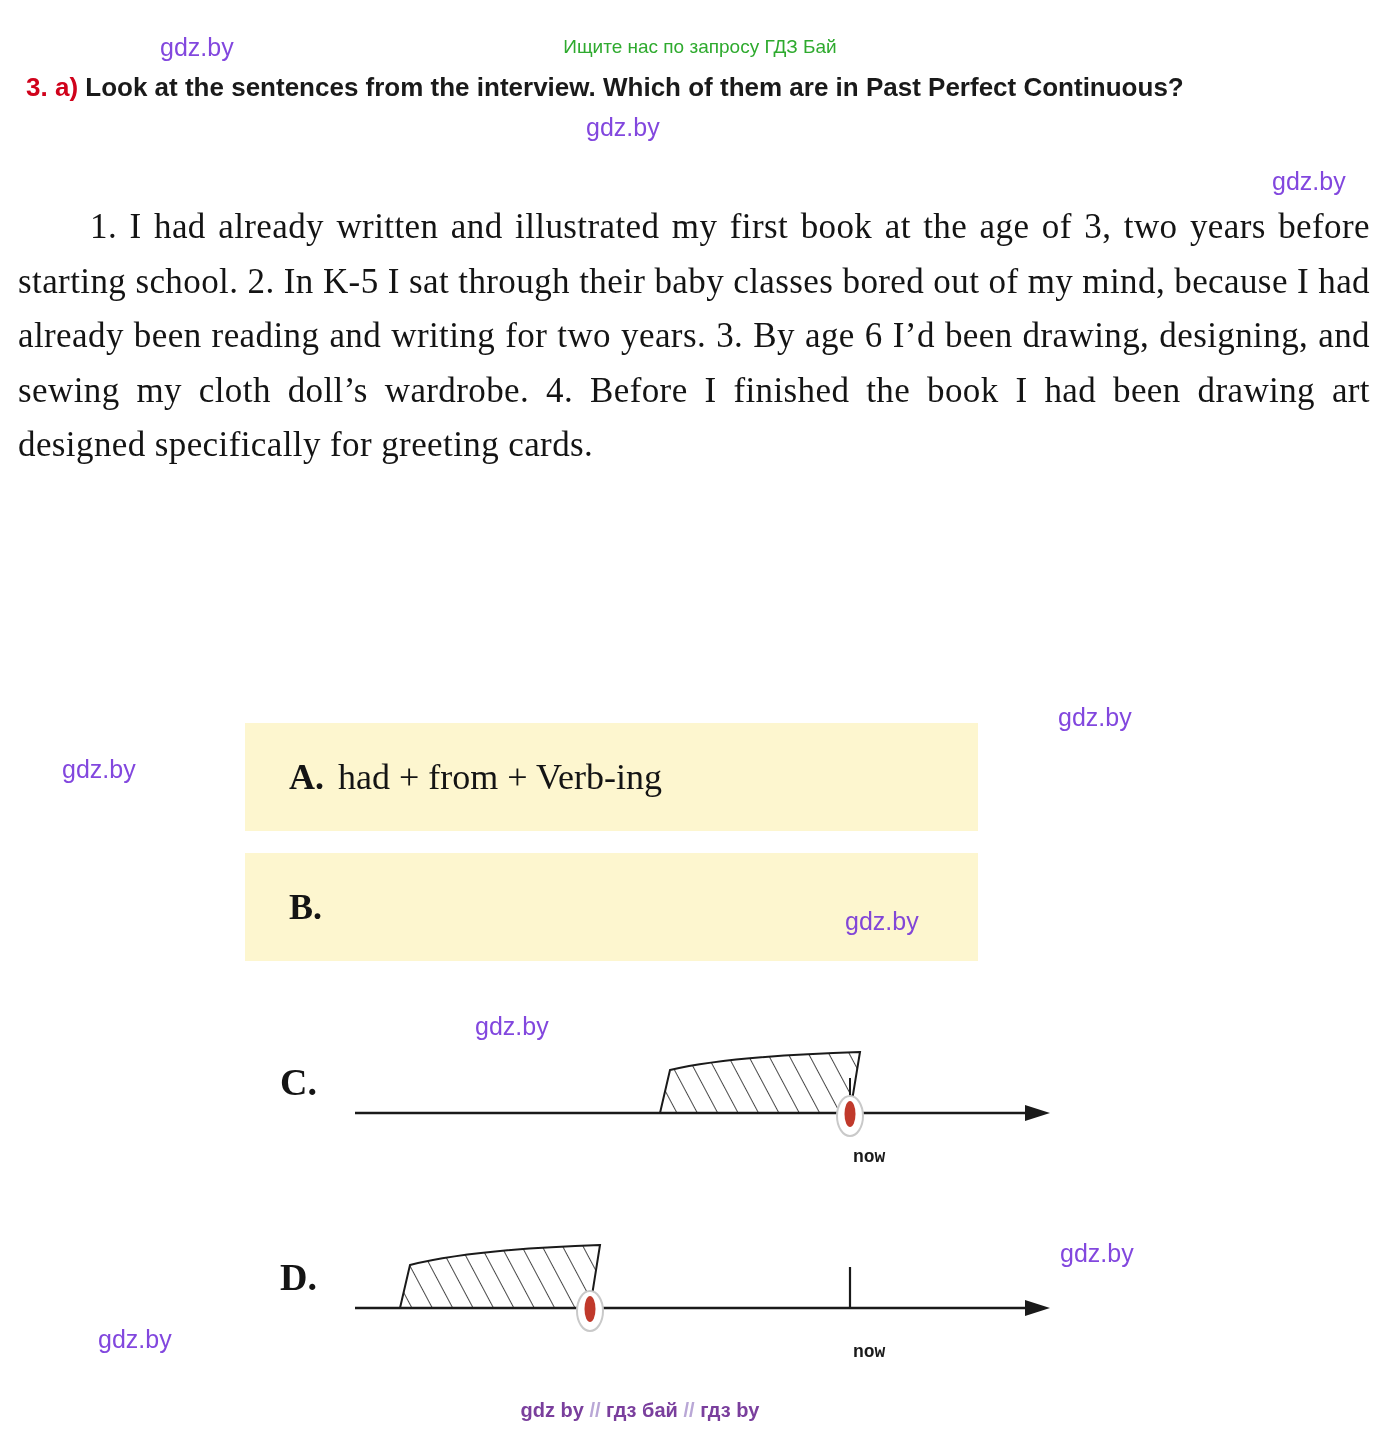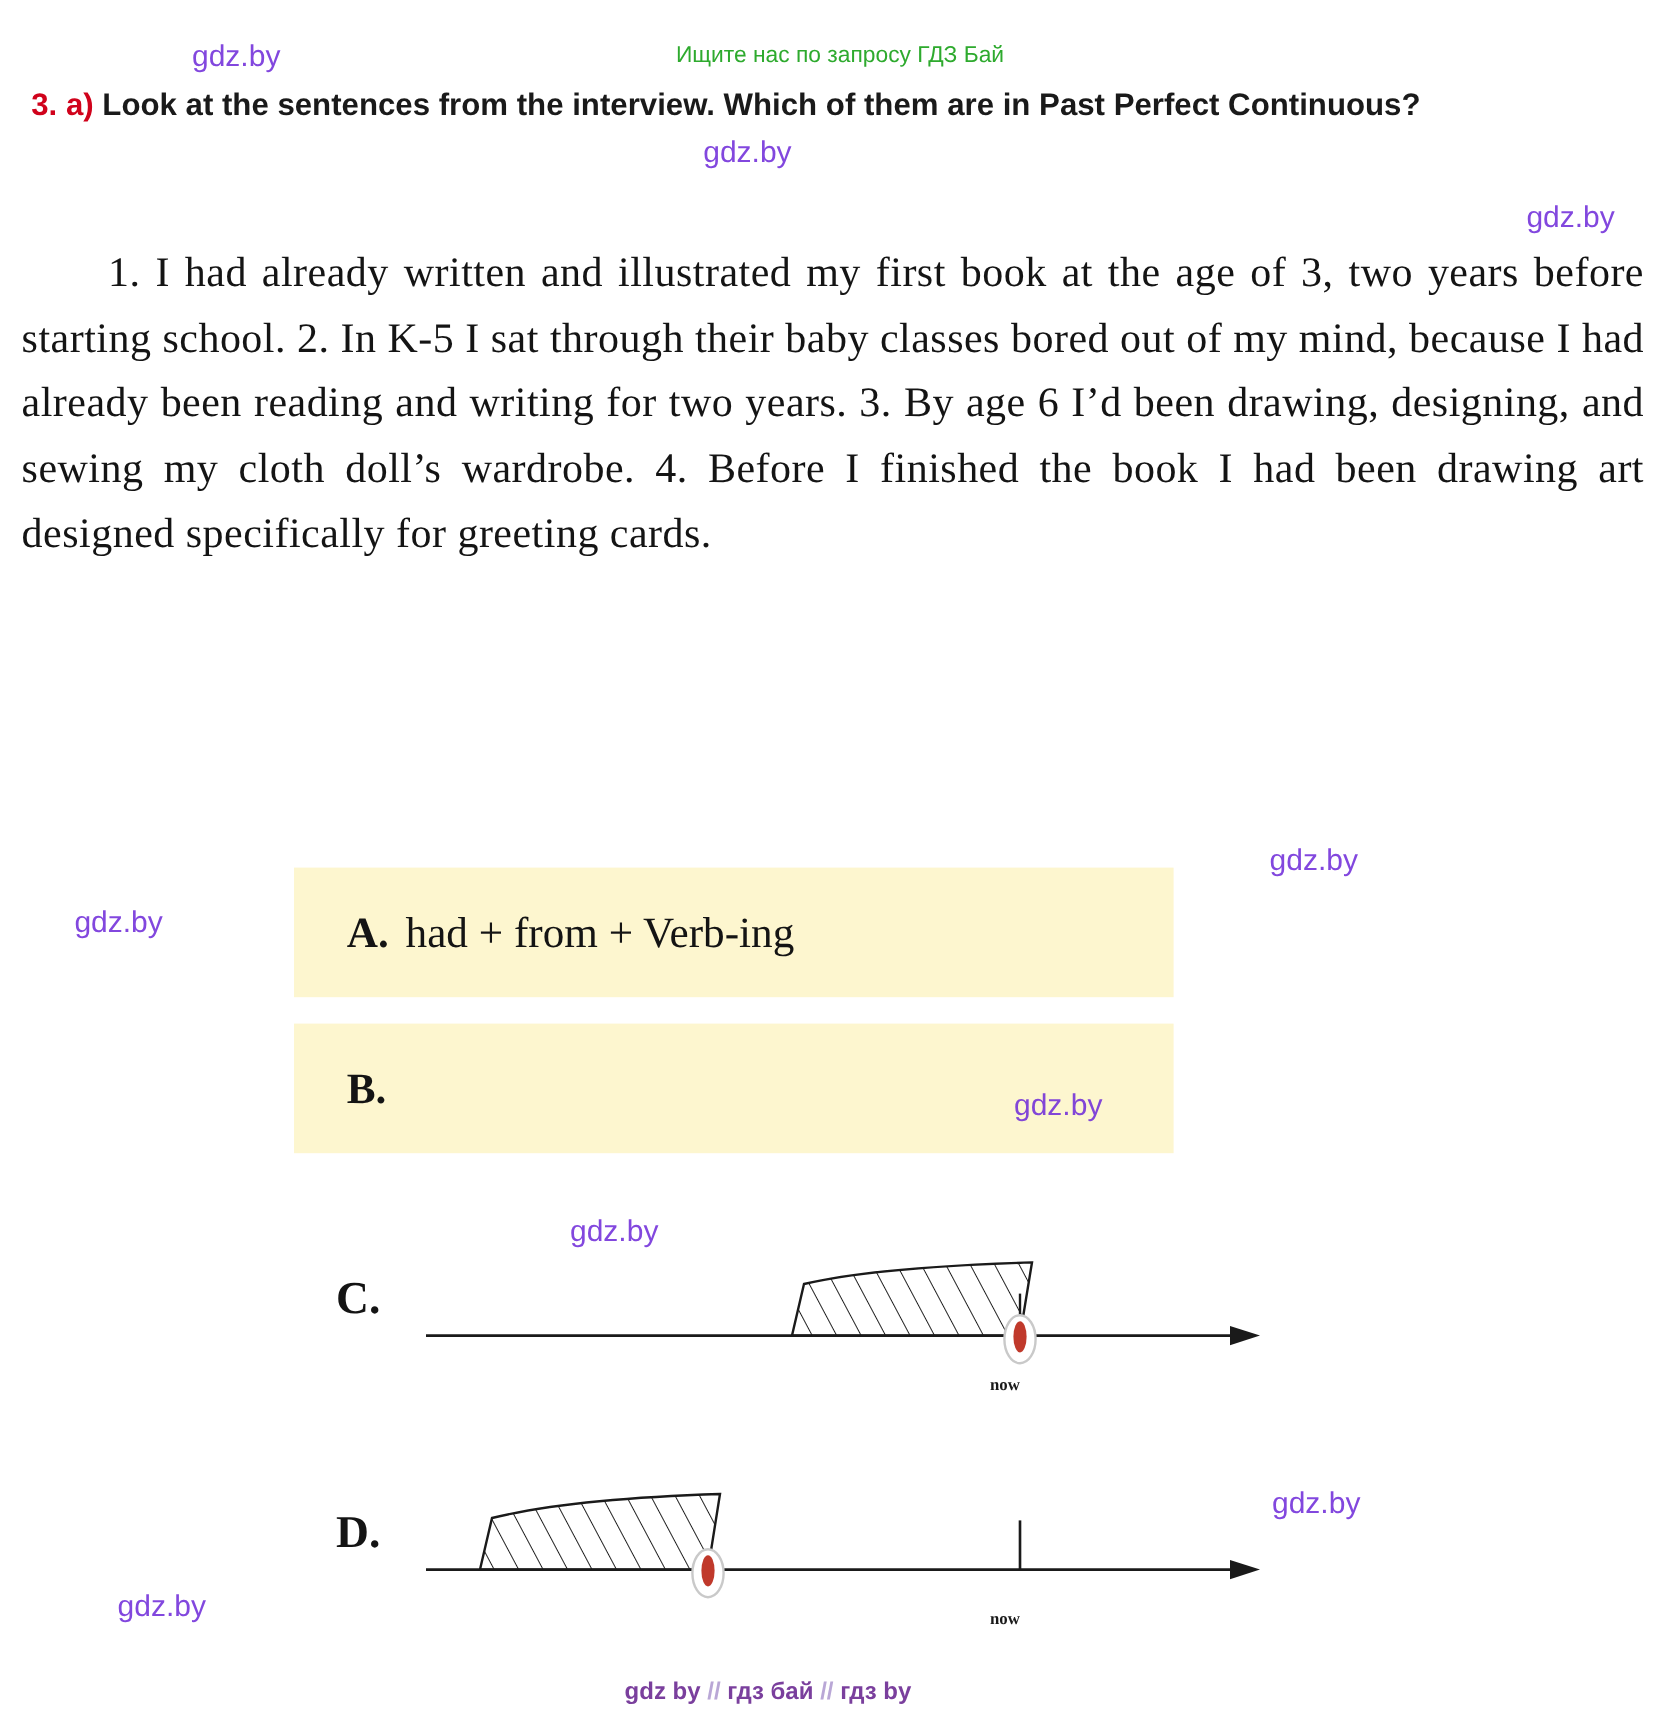--- a/index.html
+++ b/index.html
@@ -110,24 +110,25 @@
   .diagram { position: absolute; }
   .diag-label {
     position: absolute;
     font-family: "Liberation Serif", serif;
     font-size: 38px;
     font-weight: bold;
     color: #141414;
   }
   .now-label {
     position: absolute;
-    font-family: Liberation Serif, serif;
-    font-size: 14px;
+    font-family: Liberation Mono, monospace;
+    font-size: 18px;
     font-weight: bold;
     color: #1a1a1a;
+    margin-left: 28px;
   }
 </style>
 </head>
 <body>
 
 <div class="page">
 
   <div class="top-banner">Ищите нас по запросу ГДЗ Бай</div>
 
   <div class="task-head">

